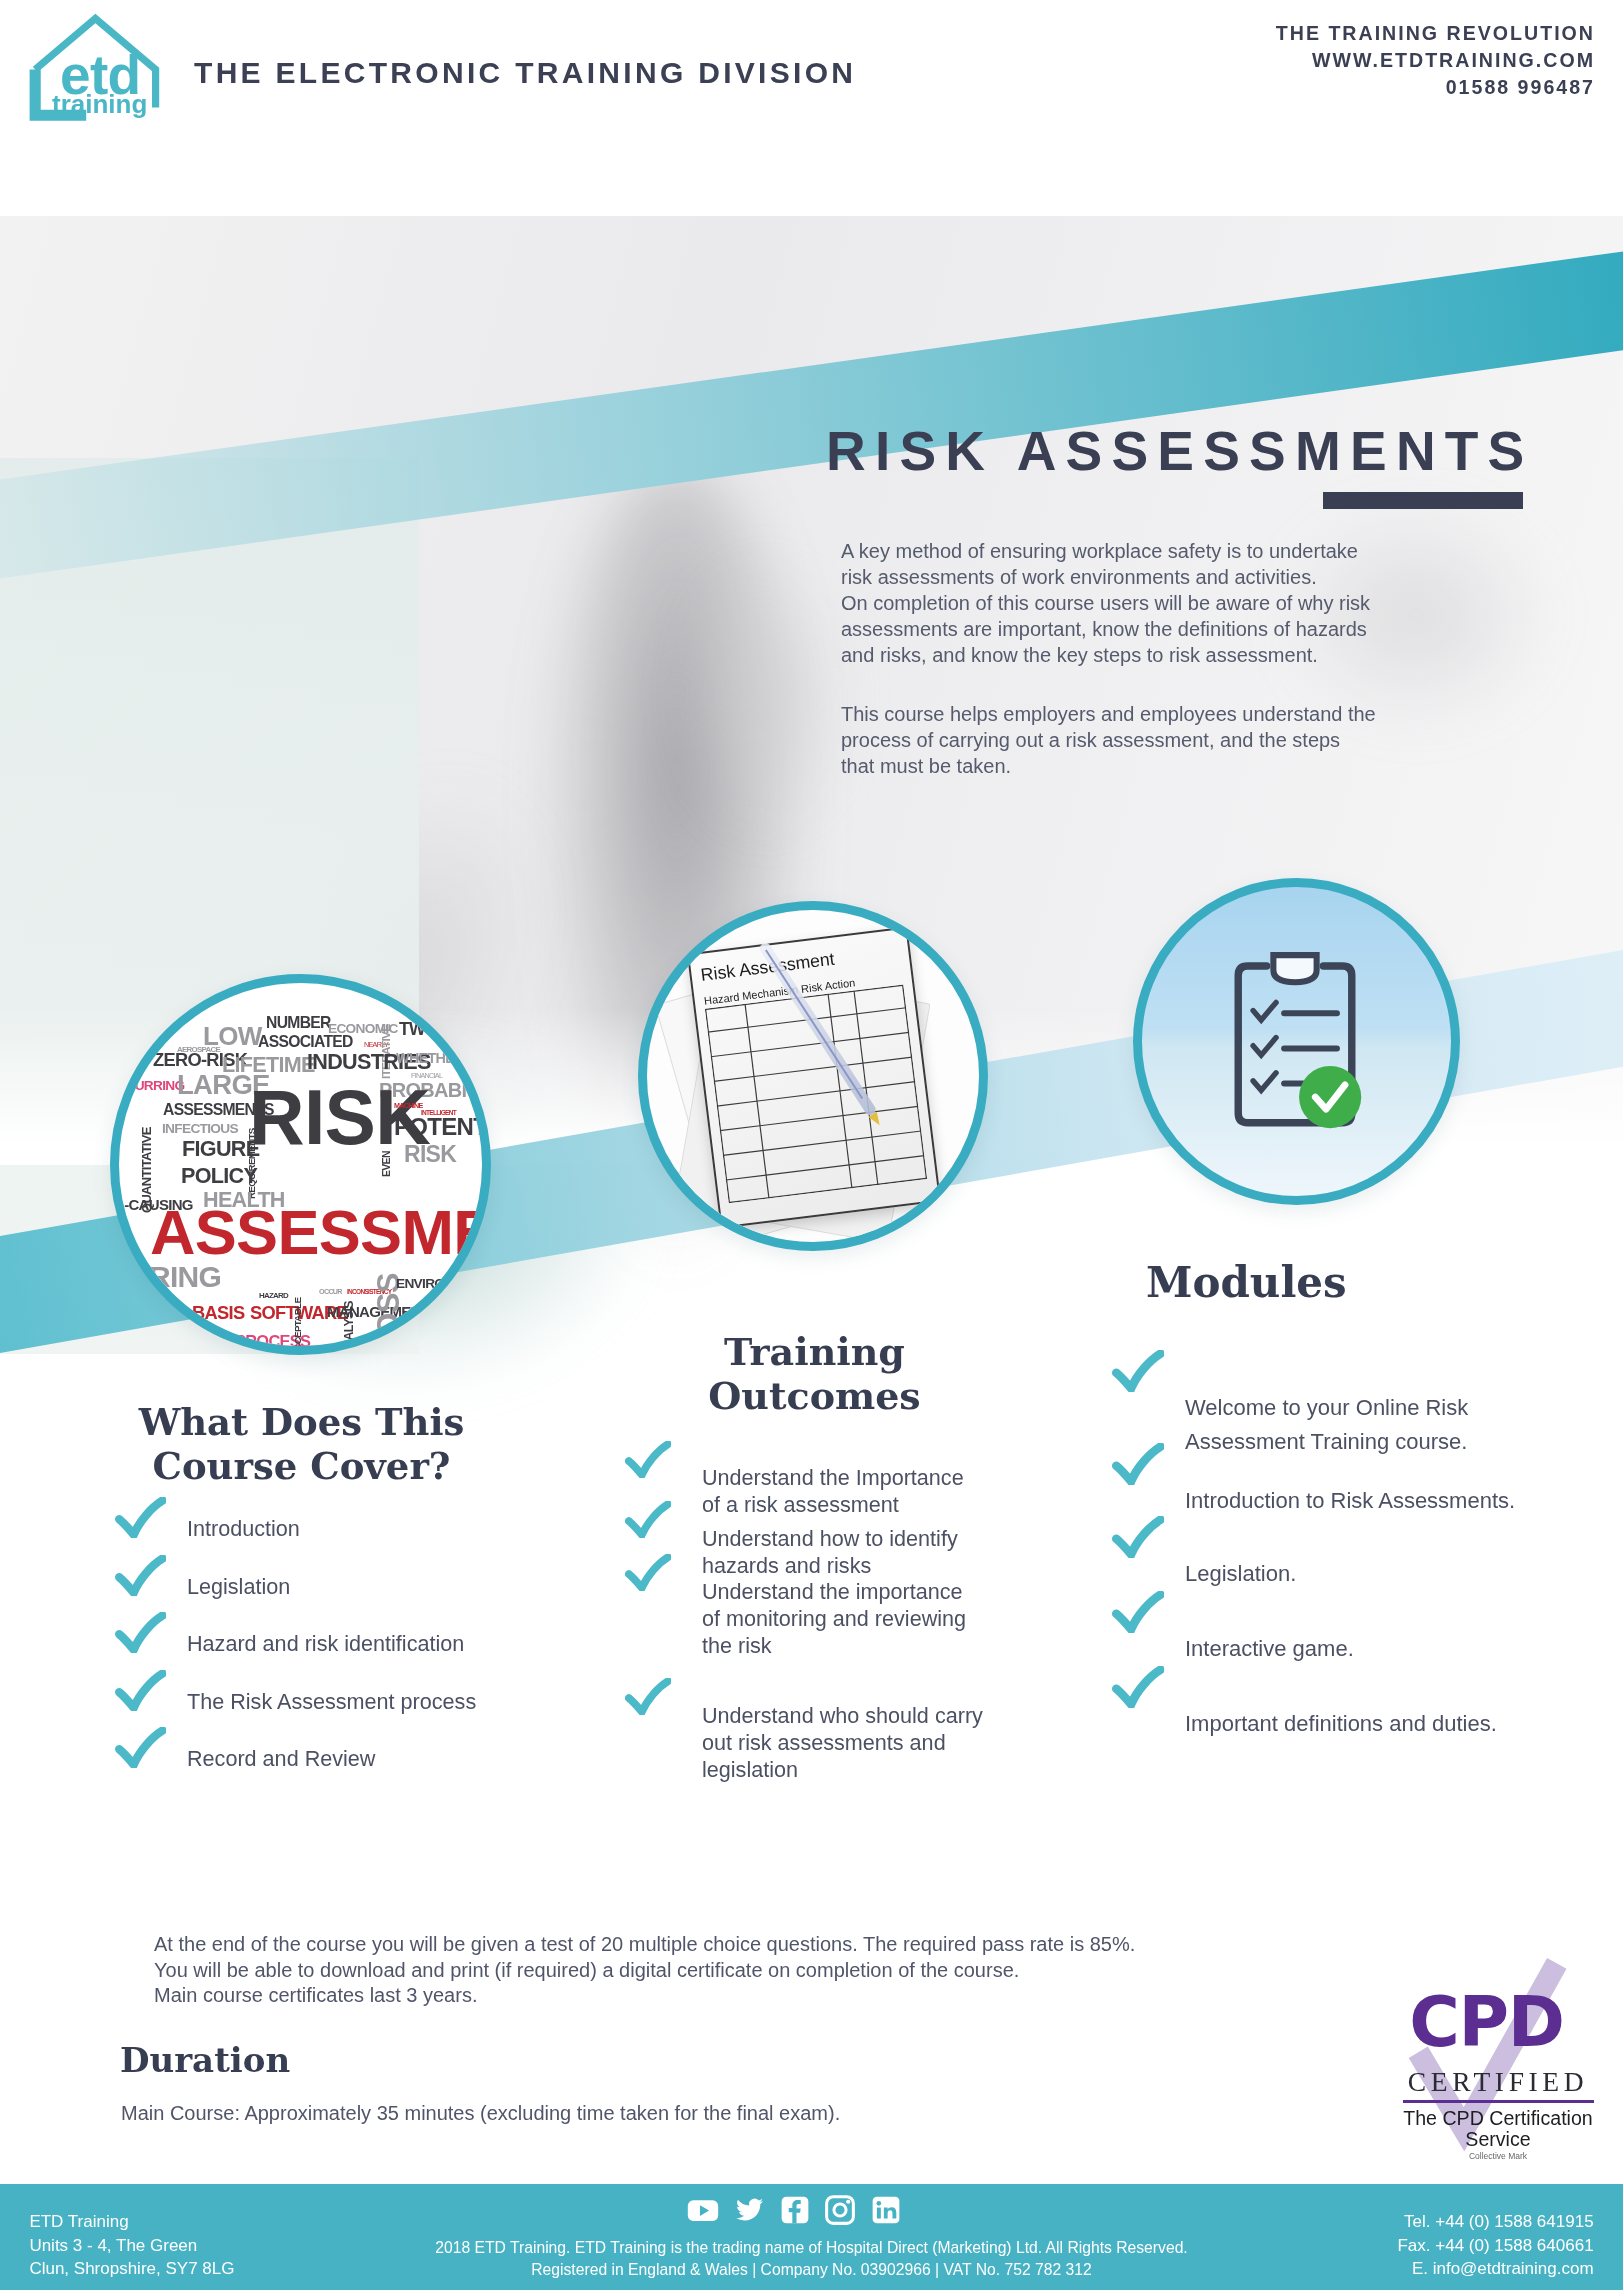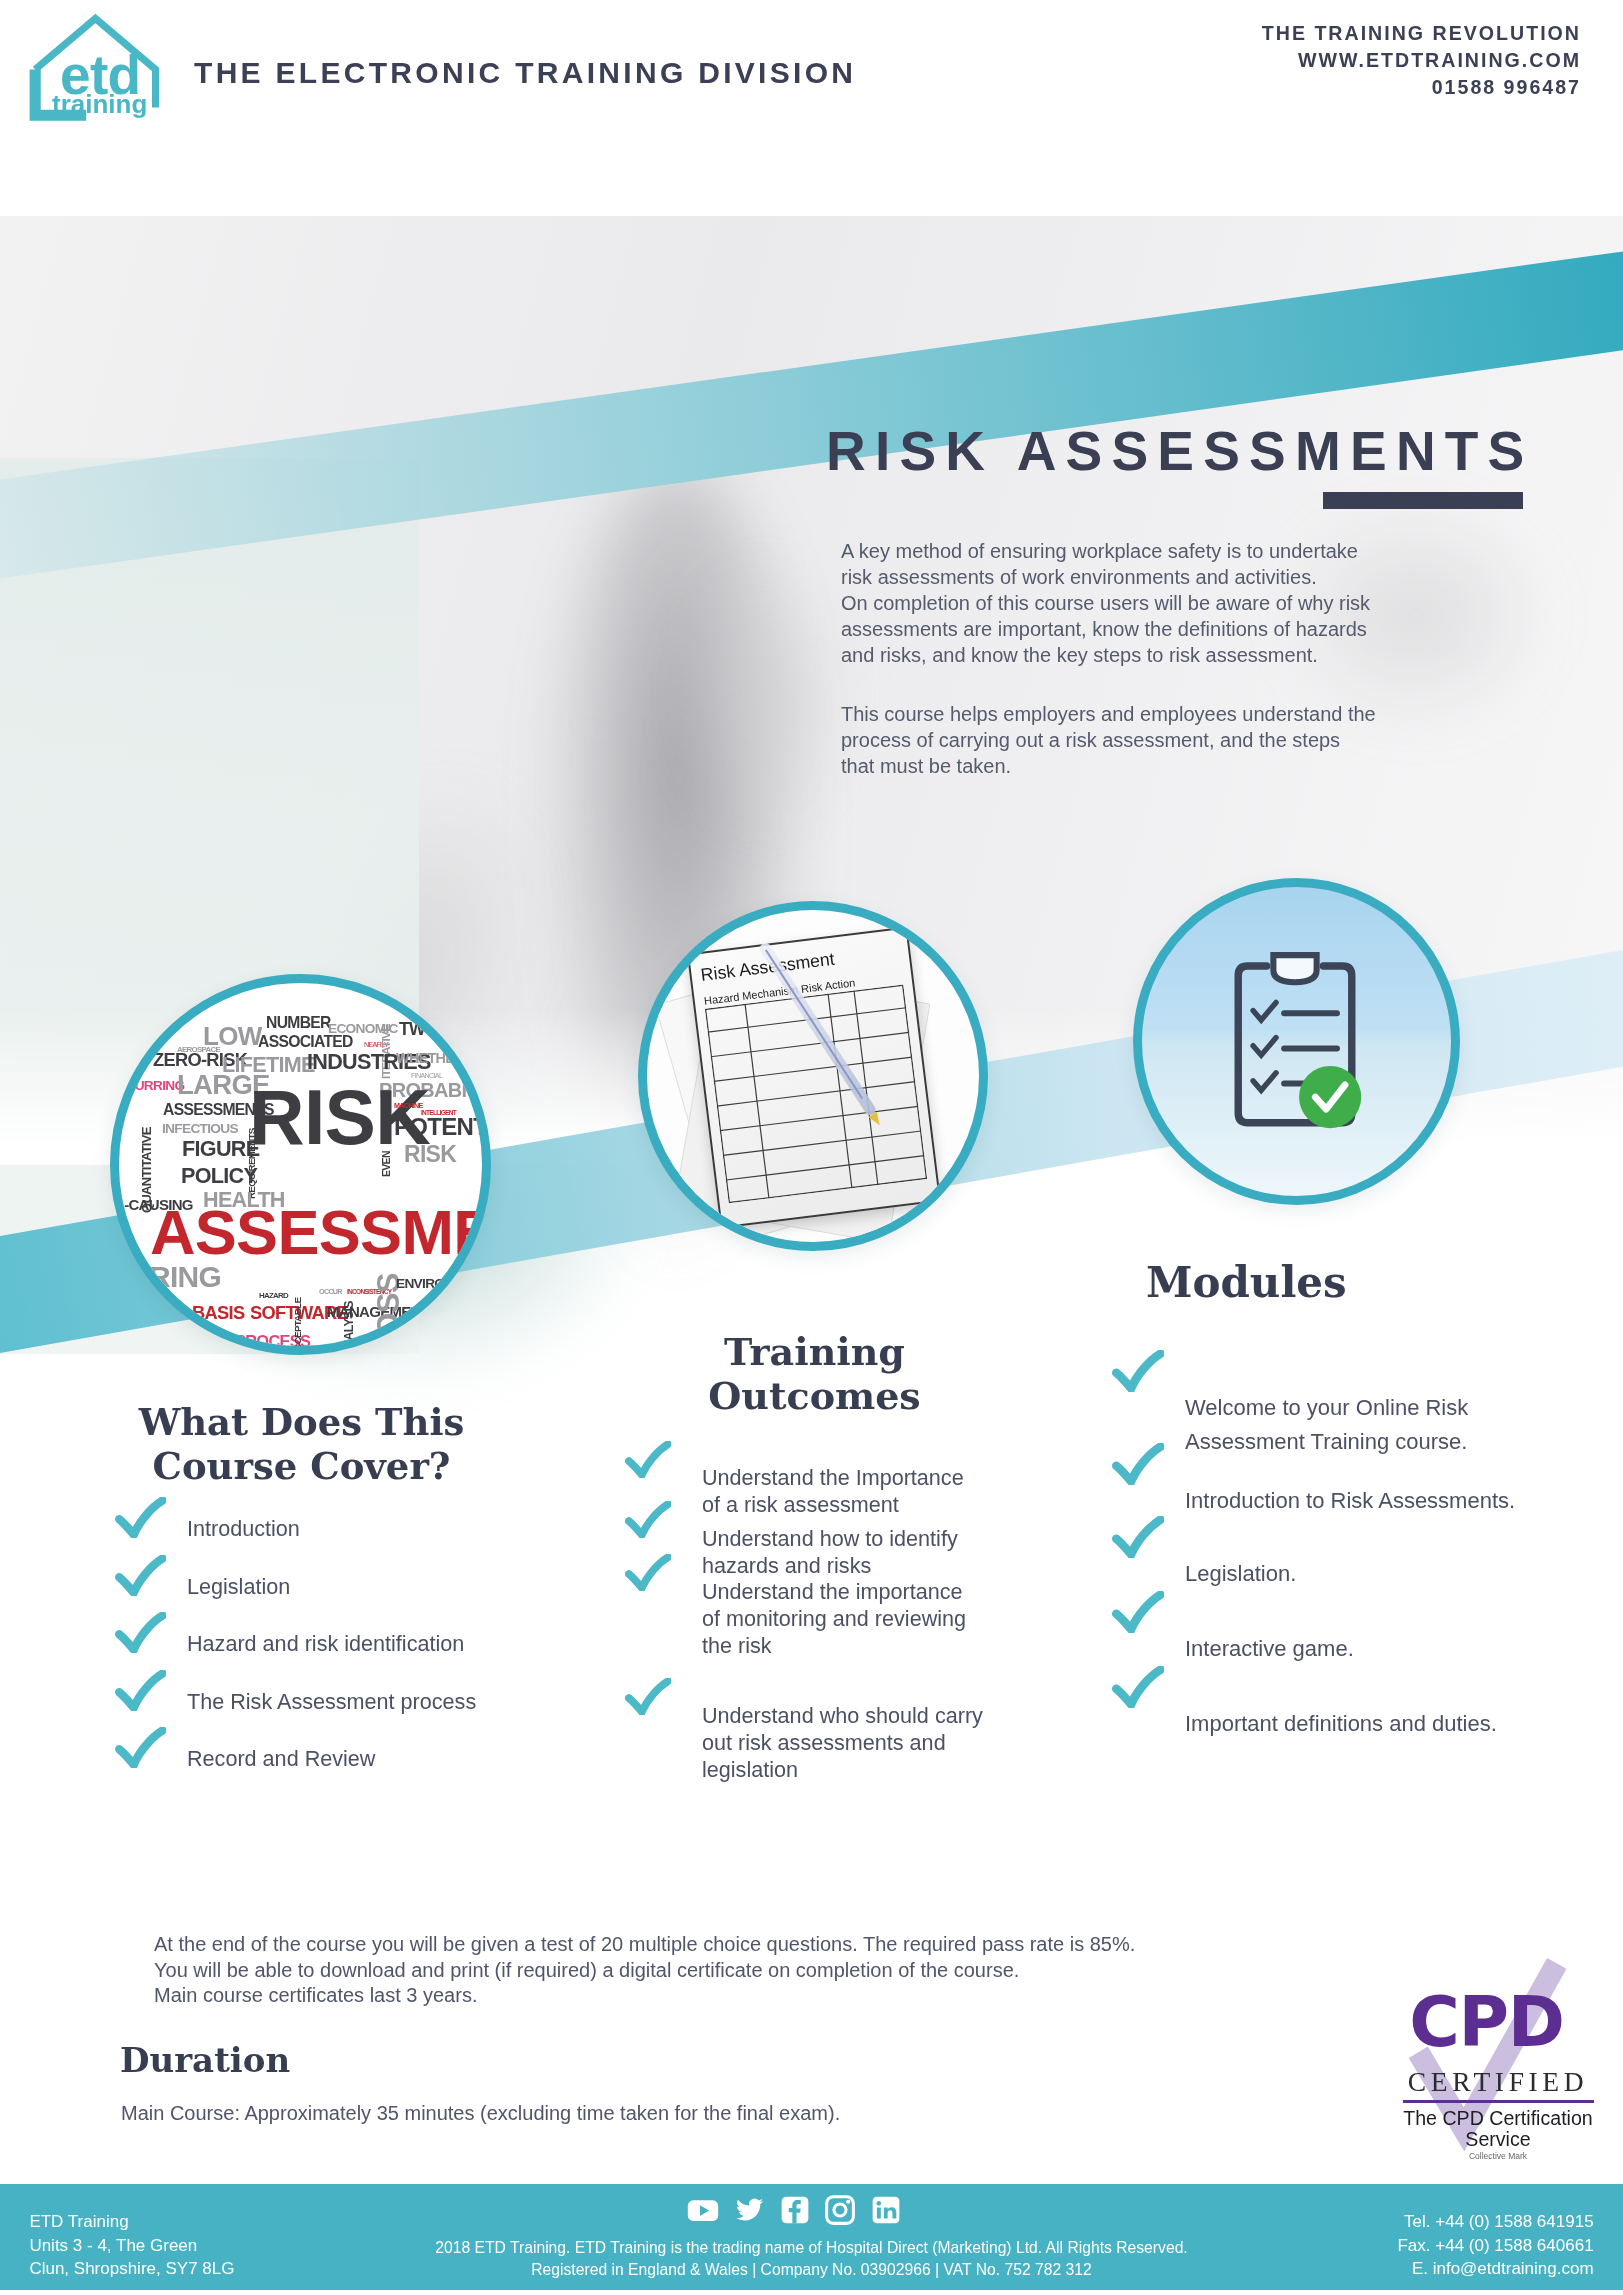--- a/index.html
+++ b/index.html
@@ -8,21 +8,21 @@
         font-family:"Liberation Sans",sans-serif;color:#4e5366;}
   .abs{position:absolute;}
   .preline{white-space:pre-line;}
 
   
   .logo-box{left:26px;top:9.2px;width:144px;height:115px;}
   .logo-word{position:absolute;color:#49b7c6;font-weight:700;letter-spacing:-0.7px;}
   .logo-etd{left:34px;top:34px;font-size:55px;}
   .logo-training{left:26px;top:80px;font-size:26px;letter-spacing:0;}
   .header-title{left:194px;top:56px;font-size:30px;font-weight:700;letter-spacing:3.3px;color:#3b4054;}
-  .header-right{right:42px;top:19.6px;text-align:right;font-weight:700;color:#3b4054;}
+  .header-right{right:28px;top:19.6px;text-align:right;font-weight:700;color:#3b4054;}
   .header-right .hr-line{font-size:19.6px;letter-spacing:2px;line-height:27px;}
 
   
   .hero-bg{left:0;top:216px;width:1623px;height:936px;
      background:linear-gradient(105deg,#f2f2f3 0%,#eaeaec 40%,#f7f7f8 100%);}
   .blob{position:absolute;filter:blur(25px);border-radius:50%;}
   .blob-hair{left:537px;top:249px;width:281px;height:811px;
      background:radial-gradient(ellipse at 50% 38%,rgba(108,108,115,.55),rgba(108,108,115,0) 70%);}
   .blob-face{left:681px;top:340px;width:170px;height:281px;
      background:radial-gradient(ellipse,rgba(205,202,204,.55),rgba(205,202,204,0) 70%);}

